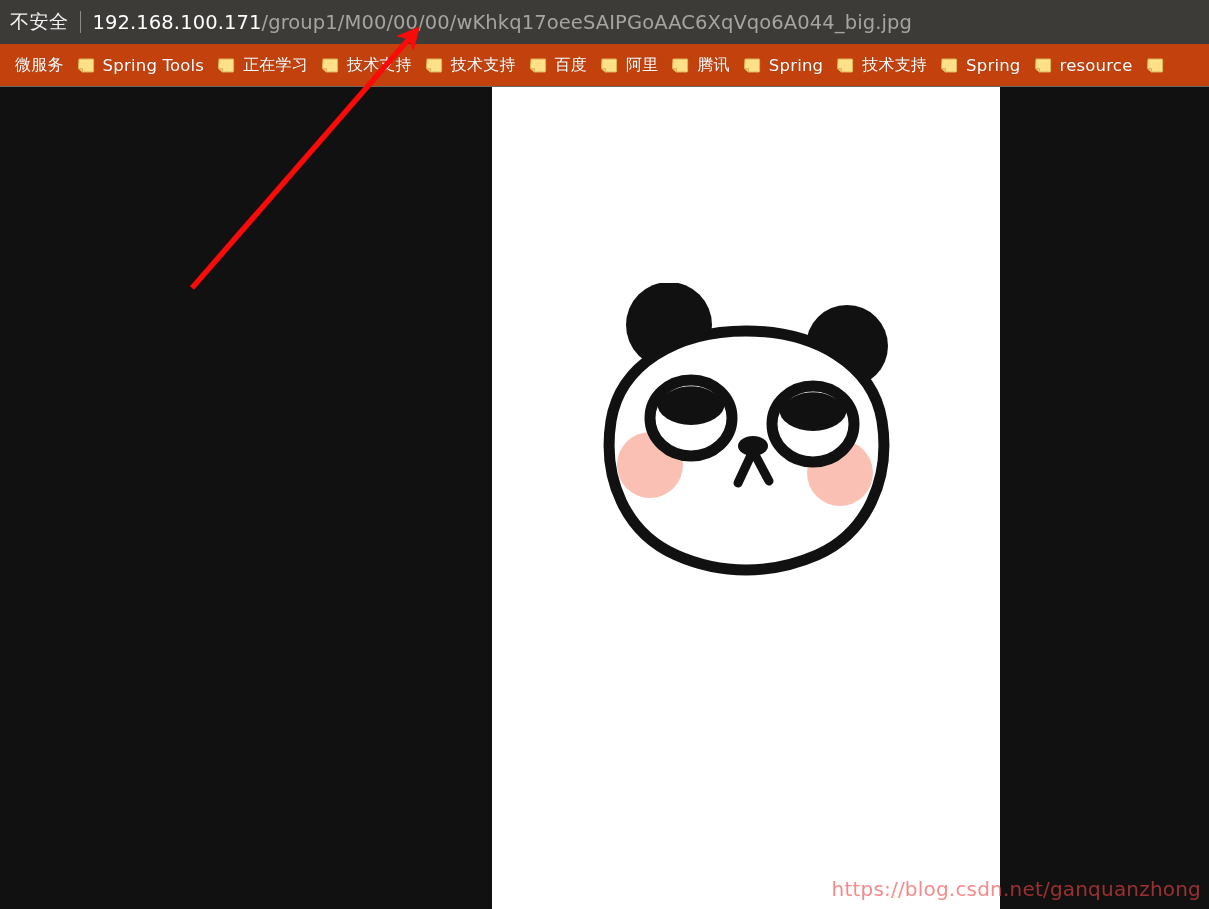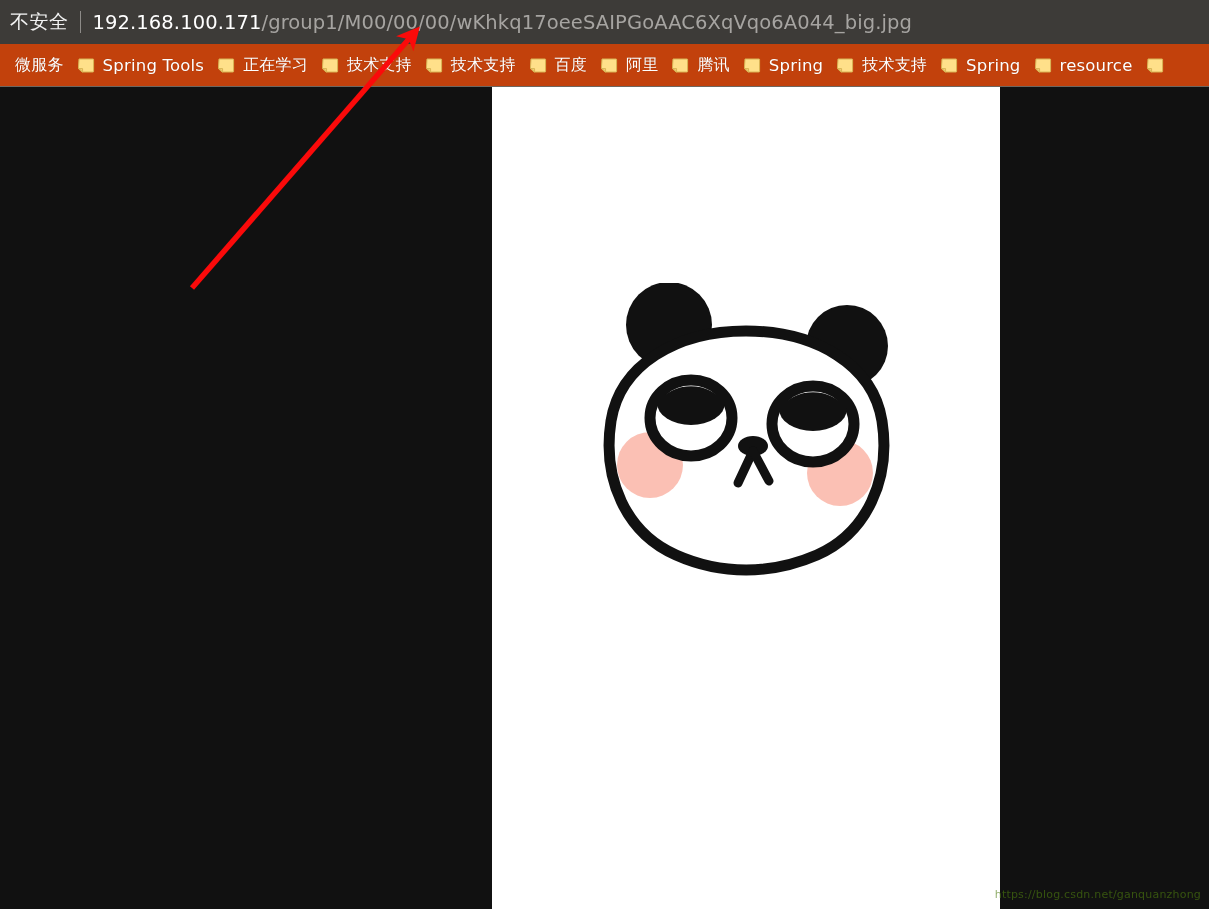--- a/index.html
+++ b/index.html
@@ -126,22 +126,22 @@
     left: 0;
     width: 508px;
     height: 300px;
   }
   .panda-wrap svg { display: block; margin: 0 auto; }
 
   .watermark {
     position: absolute;
     right: 8px;
     bottom: 8px;
-    font-size: 11px;
-    color: #4d7c0f;
+    font-size: 20px;
+    color: #ef4444;
     opacity: 0.62;
     font-family: "DejaVu Sans", "Liberation Sans", sans-serif;
     letter-spacing: 0.2px;
     white-space: nowrap;
     z-index: 6;
   }
 
   
   .annotation-arrow {
     position: absolute;

